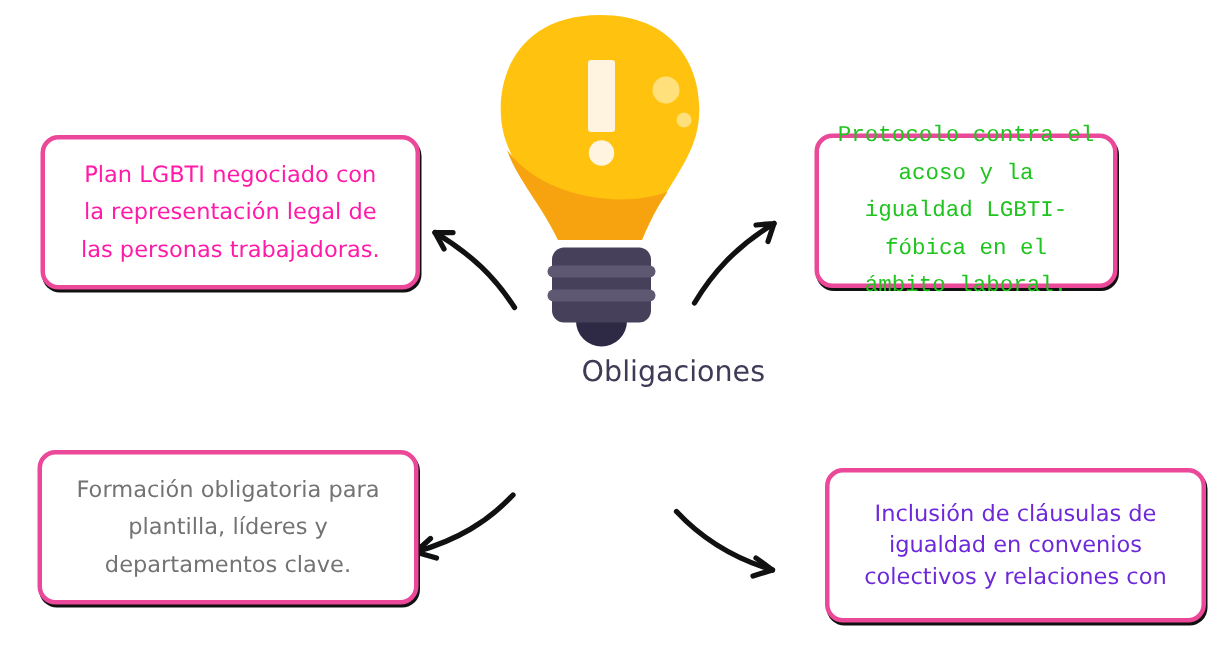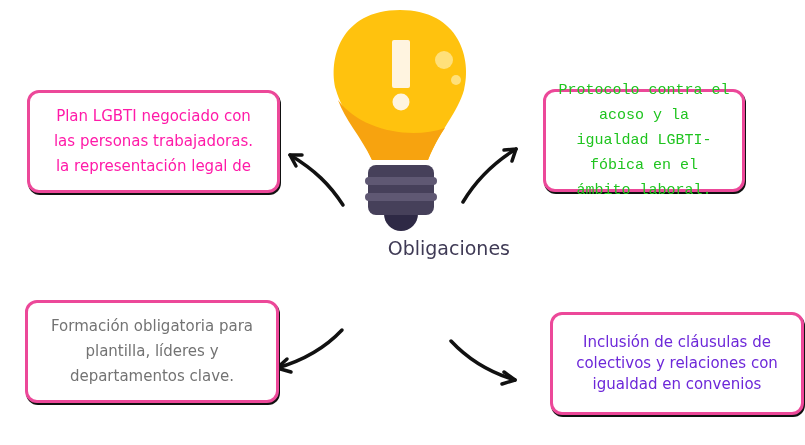--- a/index.html
+++ b/index.html
@@ -64,22 +64,22 @@
   </g>
 </svg>
 
 <div class="center-title">
   <span style="display:block">Obligaciones</span>
 </div>
 
 <div class="box" id="box-tl" style="color:#ff1aa8">
   <div>
     <span>Plan LGBTI negociado con</span>
+    <span>la representación legal de</span>
     <span>las personas trabajadoras.</span>
-    <span>la representación legal de</span>
   </div>
 </div>
 
 <div class="box" id="box-tr" style="color:#1fc41f">
   <div>
     <span>Protocolo contra el acoso y la</span>
     <span>igualdad LGBTI-fóbica en el</span>
     <span>ámbito laboral.</span>
   </div>
 </div>
@@ -88,16 +88,16 @@
   <div>
     <span>Formación obligatoria para</span>
     <span>plantilla, líderes y</span>
     <span>departamentos clave.</span>
   </div>
 </div>
 
 <div class="box" id="box-br" style="color:#6d28d9; line-height:21px;">
   <div>
     <span>Inclusión de cláusulas de</span>
+    <span>igualdad en convenios</span>
     <span>colectivos y relaciones con</span>
-    <span>igualdad en convenios</span>
   </div>
 </div>
 
 </body></html>

